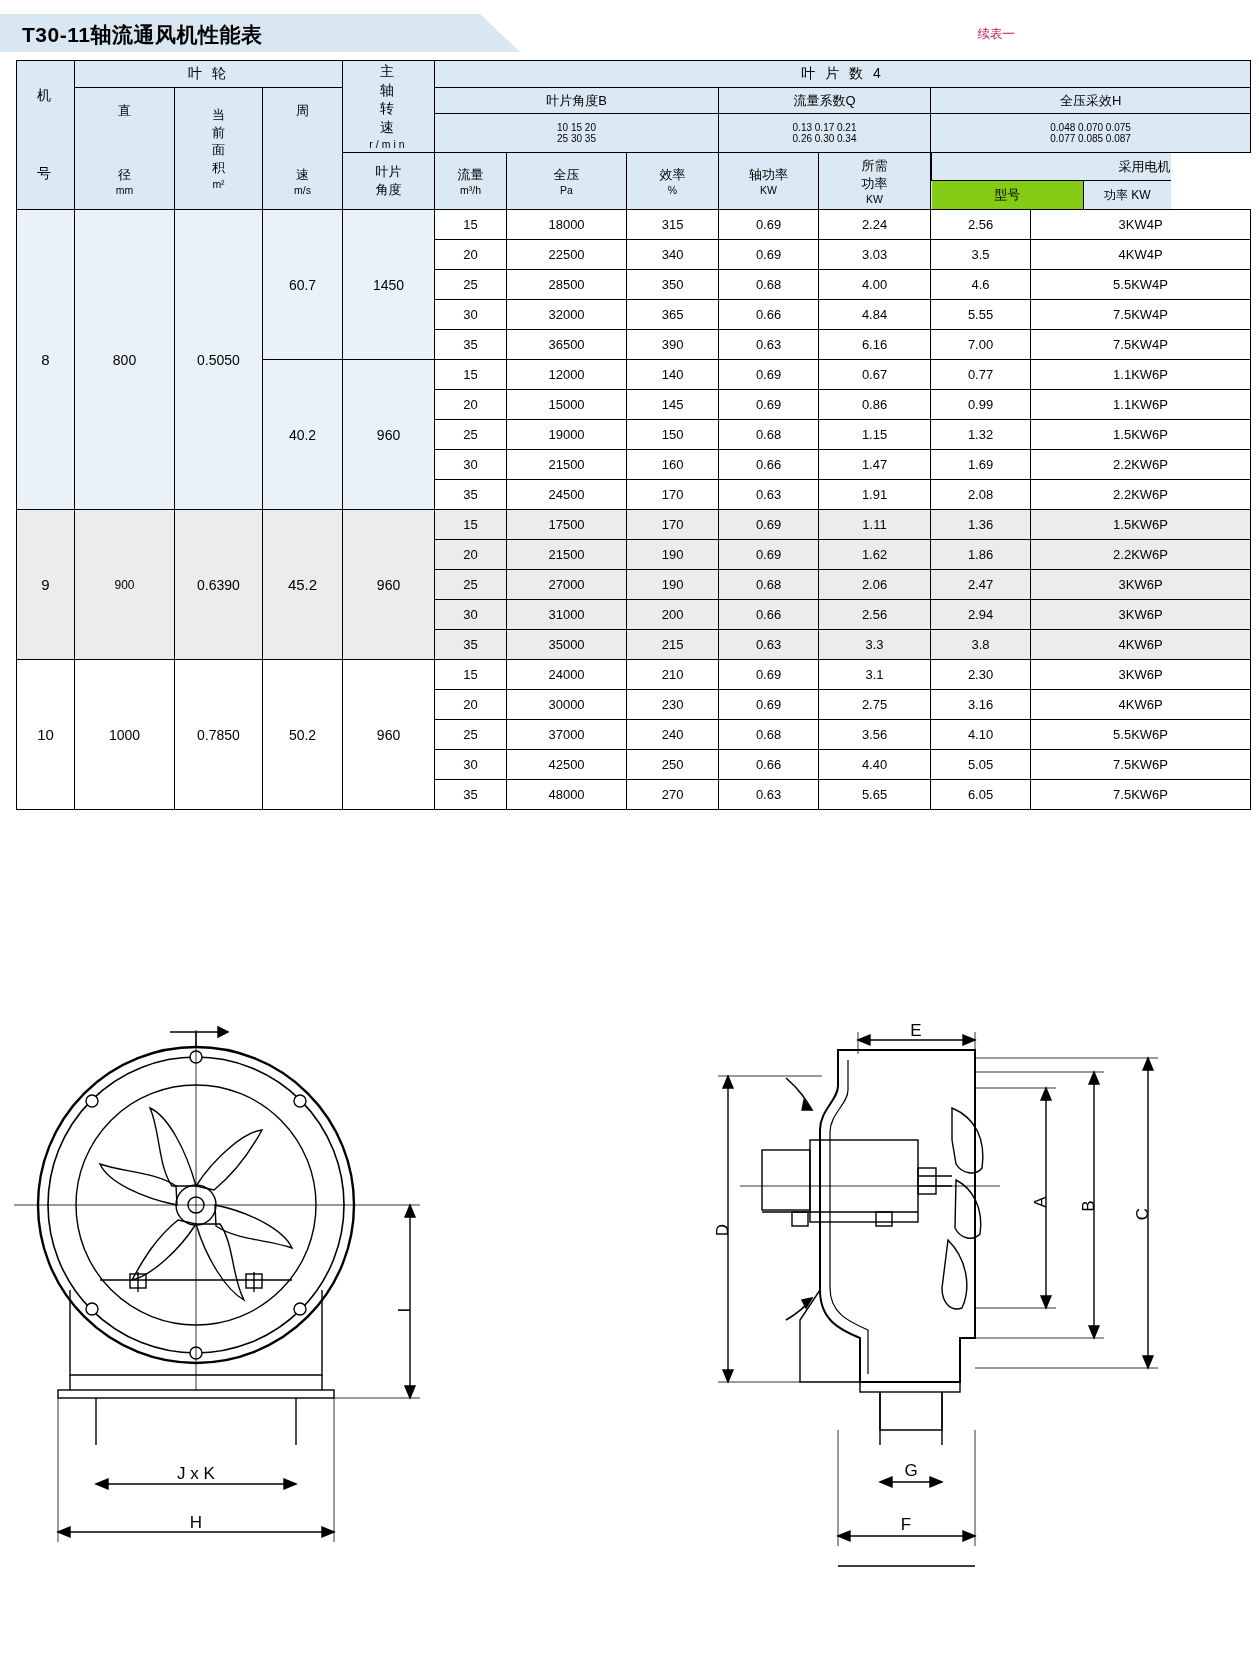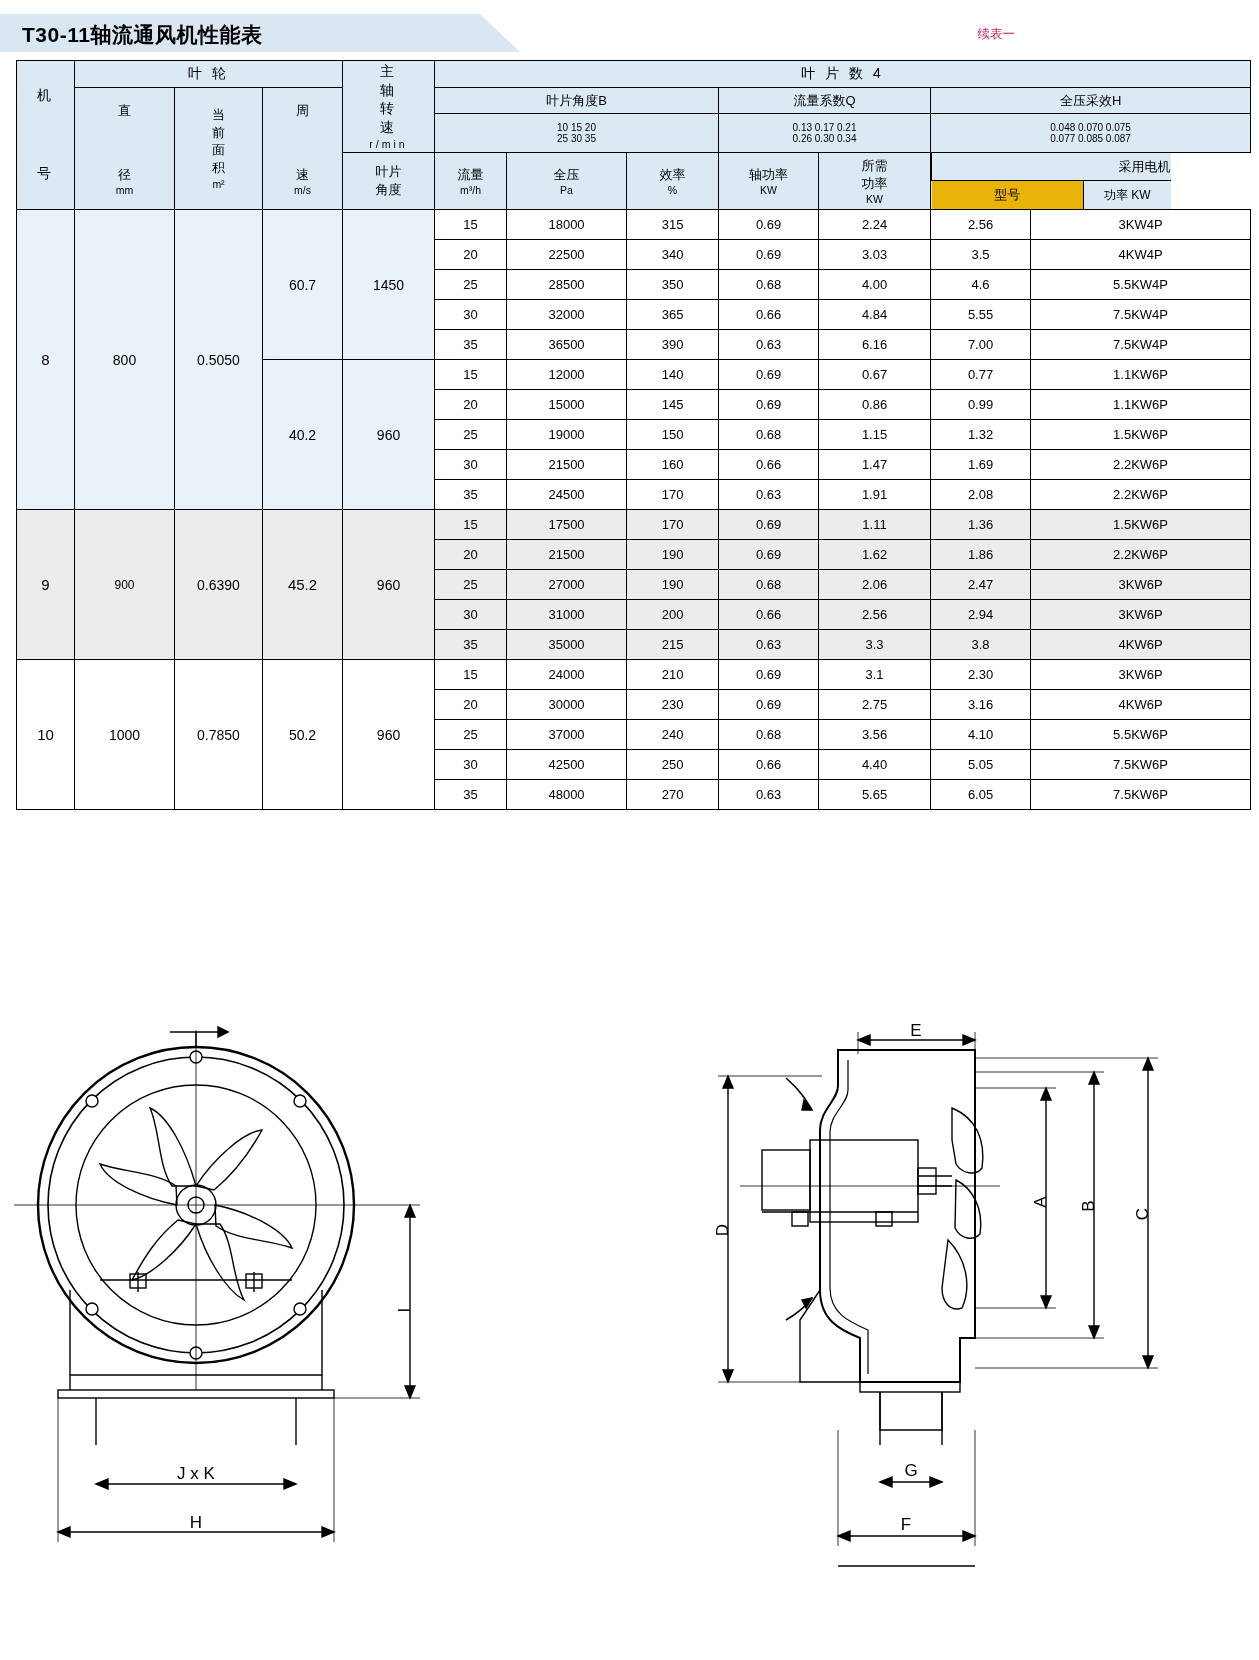--- a/index.html
+++ b/index.html
@@ -188,21 +188,21 @@
             <div>功率</div>
             <div class="lbl-unit">KW</div>
           </td>
           <td colspan="2" style="padding:0;border:none">
             <table style="border-collapse:collapse;width:100%;height:56px">
               <tbody>
                   <tr>
                 <td colspan="2" style="border:1px solid #000;border-top:none;border-right:none;height:27px;text-align:right;background:#dbe9f4;font-size:13px">采用电机</td>
               </tr>
               <tr>
-                <td style="border:1px solid #000;border-bottom:none;border-left:none;width:140px;background:#eab308;font-size:13px">型号</td>
+                <td style="border:1px solid #000;border-bottom:none;border-left:none;width:140px;background:#84cc16;font-size:13px">型号</td>
                 <td style="border:1px solid #000;border-bottom:none;border-right:none;width:80px;text-align:center;background:#dbe9f4;font-size:12px">功率 KW</td>
               </tr>
             </tbody>
               </table>
           </td>
         </tr>
 
         <tr>
           <td rowspan="10" class="leftshade" style="font-size:15px">8</td>
           <td rowspan="10" class="leftshade" style="font-size:14px">800</td>

